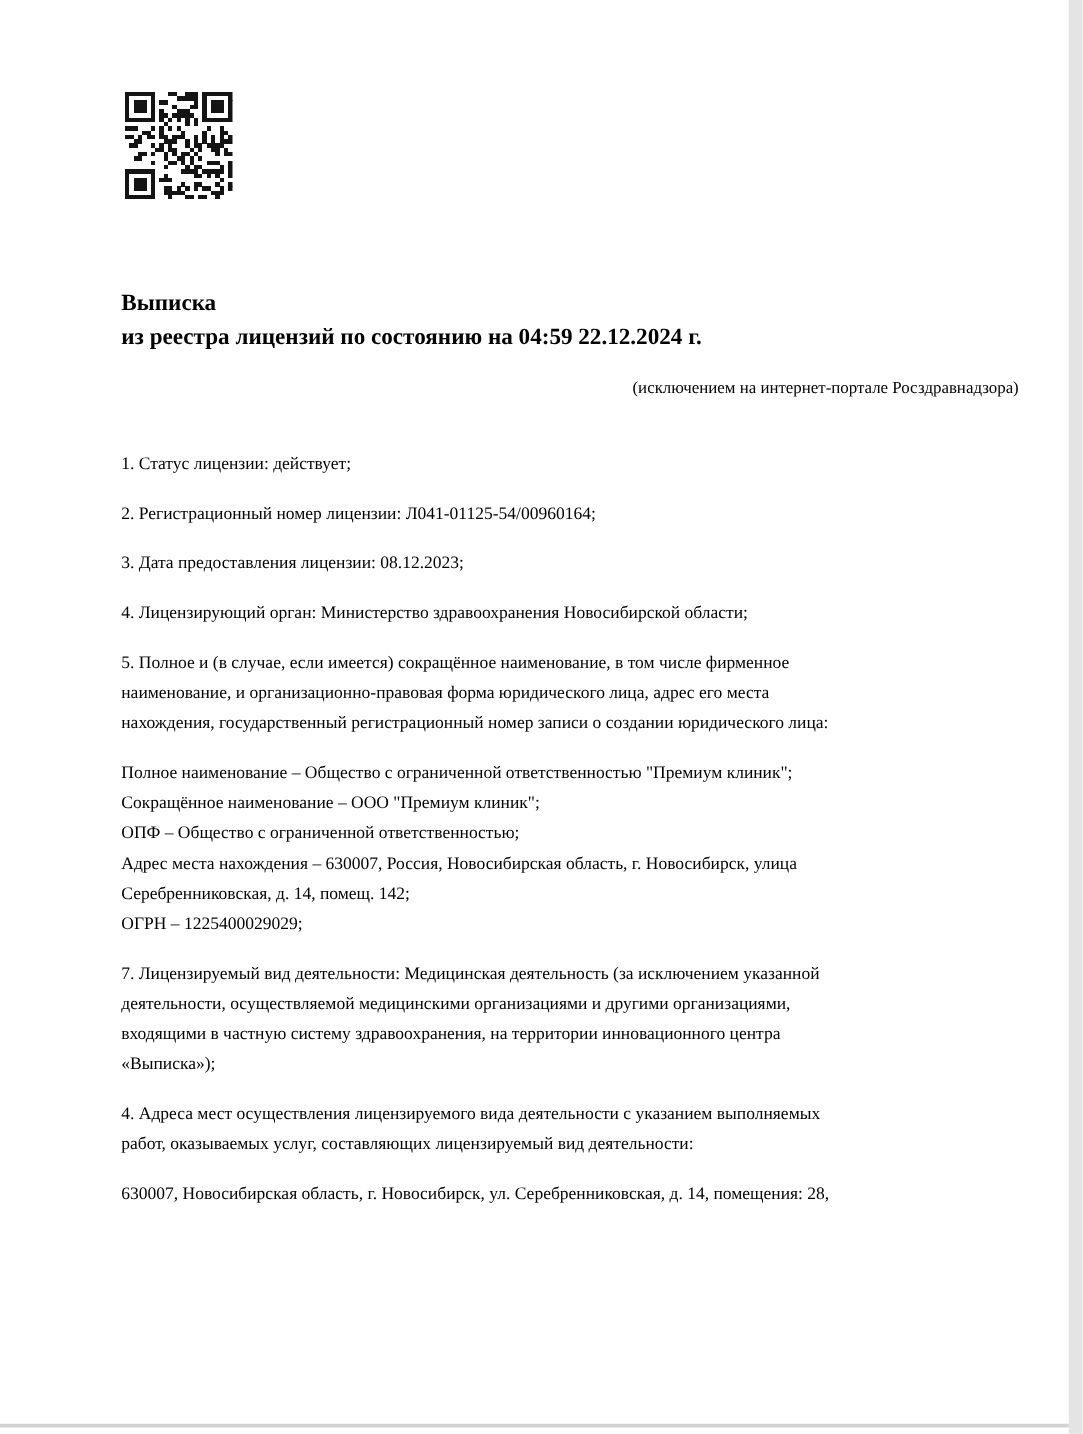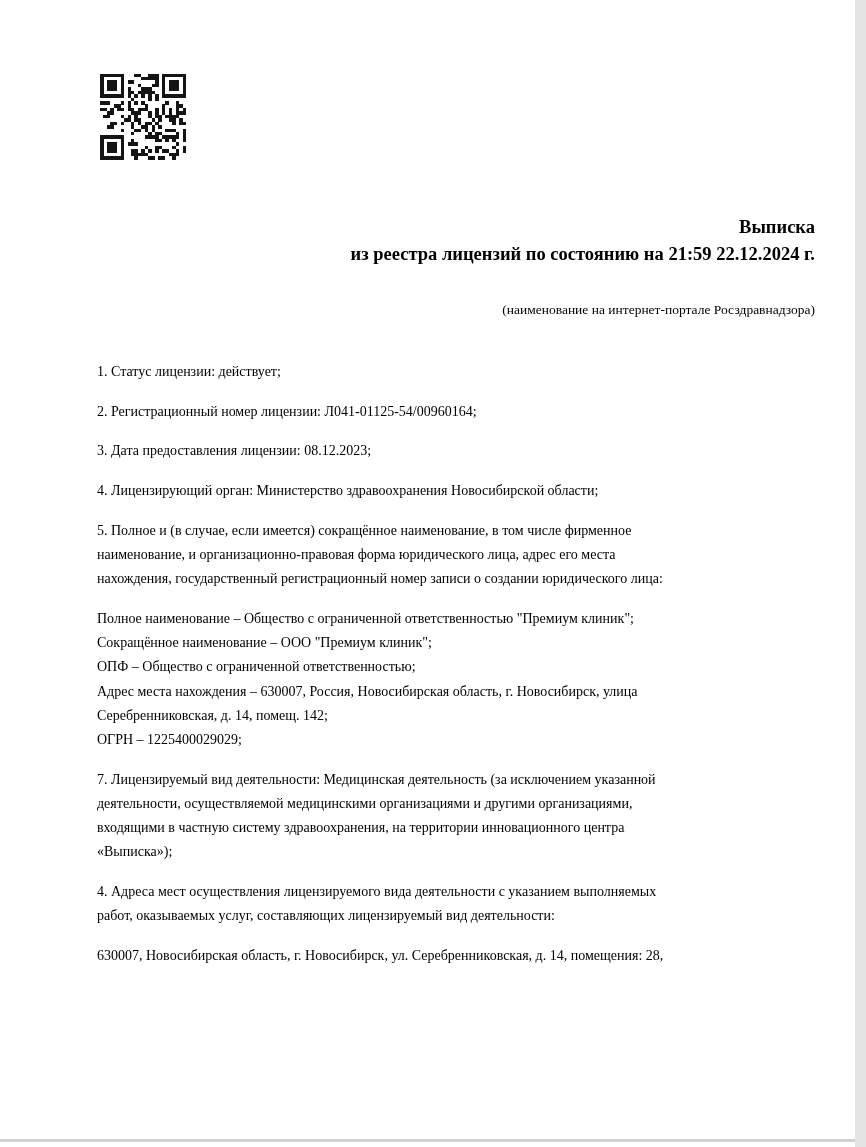--- a/index.html
+++ b/index.html
@@ -6,22 +6,22 @@
   body{
     width:866px;height:1147px;position:relative;overflow:hidden;
     background:#ffffff;color:#000000;
     font-family:"Liberation Serif","DejaVu Serif",serif;
   }
   .page{position:absolute;left:0;top:0;width:855px;height:1147px;background:#ffffff;}
   .qr{position:absolute;left:100px;top:73px;width:86px;height:87px;}
   .qr svg{width:100%;height:100%;shape-rendering:crispEdges;}
   .qr svg rect{fill:#141414;}
   .title{
-    position:absolute;left:97px;top:214px;width:718px;
-    text-align:right;font-weight:bold;font-size:18.5px;line-height:26.5px;
+    position:absolute;left:97px;top:230px;width:718px;
+    text-align:left;font-weight:bold;font-size:18.5px;line-height:26.5px;
     white-space:nowrap;
   }
   .subtitle{
     position:absolute;left:97px;top:302px;width:718px;
     text-align:right;font-size:13.5px;white-space:nowrap;
   }
   .docbody{
     position:absolute;left:97px;top:360px;width:712px;
     font-size:14px;line-height:24.2px;
   }
@@ -314,24 +314,24 @@
         <rect x="14" y="24" width="1.02" height="1.02"></rect>
         <rect x="15" y="24" width="1.02" height="1.02"></rect>
         <rect x="17" y="24" width="1.02" height="1.02"></rect>
         <rect x="18" y="24" width="1.02" height="1.02"></rect>
         <rect x="21" y="24" width="1.02" height="1.02"></rect>
       </svg>
   </div>
 
   <div class="title">
     <div>Выписка</div>
-    <div>из реестра лицензий по состоянию на 21:59 22.12.2024 г.</div>
+    <div>из реестра лицензий по состоянию на 04:59 22.12.2024 г.</div>
   </div>
 
-  <div class="subtitle">(наименование на интернет-портале Росздравнадзора)</div>
+  <div class="subtitle">(исключением на интернет-портале Росздравнадзора)</div>
 
   <div class="docbody">
       <div class="para">
         <div class="line">1. Статус лицензии: действует;</div>
       </div>
       <div class="para">
         <div class="line">2. Регистрационный номер лицензии: Л041-01125-54/00960164;</div>
       </div>
       <div class="para">
         <div class="line">3. Дата предоставления лицензии: 08.12.2023;</div>

